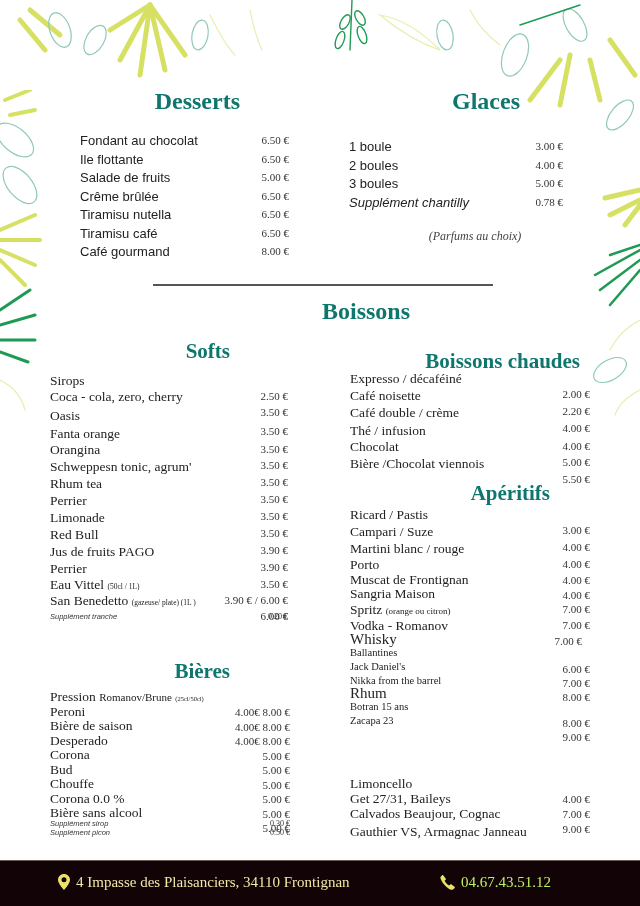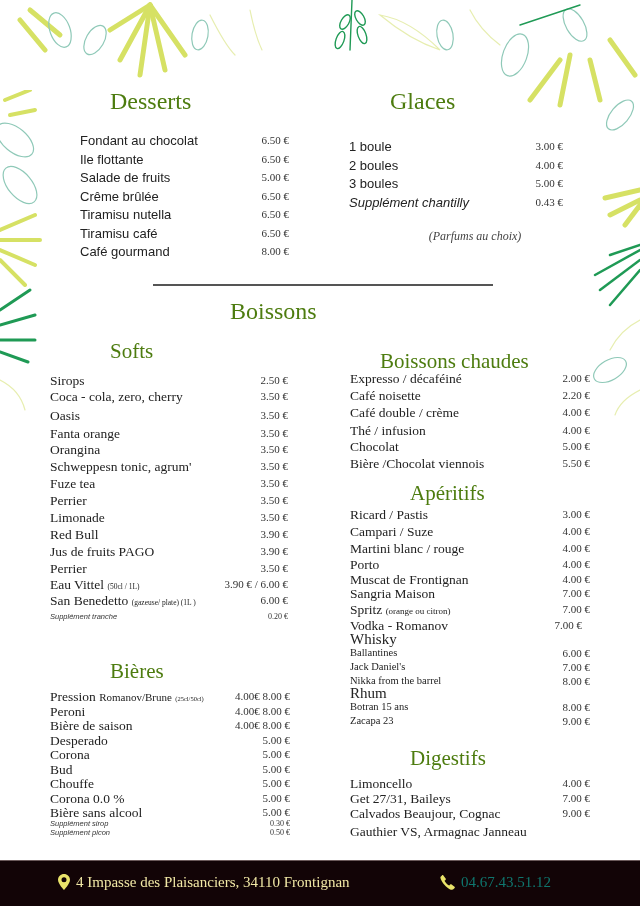--- a/index.html
+++ b/index.html
@@ -2,53 +2,53 @@
 <html><head>
 <meta charset="utf-8">
 <style>
   * { box-sizing: border-box; margin: 0; padding: 0; }
   html, body { width: 640px; height: 906px; overflow: hidden; background: #ffffff; }
   body { position: relative; font-family: "Liberation Serif", serif; color: #2a2a2a; }
 
   .deco { position: absolute; pointer-events: none; }
   .page { position: absolute; left: 0; top: 0; width: 640px; height: 860px; }
 
-  .h-title { position: absolute; font-family: "Liberation Serif", serif; font-weight: normal; color: #4d7c0f; text-align: left; }
+  .h-title { position: absolute; font-family: "Liberation Serif", serif; font-weight: bold; color: #0f766e; text-align: right; }
   .h-desserts { left: 110px; top: 88px; width: 130px; font-size: 24px; }
   .h-glaces { left: 390px; top: 88px; width: 130px; font-size: 24px; }
   .h-boissons { left: 230px; top: 298px; width: 180px; font-size: 24px; }
   .h-sub { font-size: 21px; }
 
   .list { position: absolute; }
   .row { position: relative; white-space: nowrap; }
   .row .name { position: absolute; left: 0; }
   .row .price { position: absolute; right: 0; font-family: "Liberation Serif", serif; font-size: 11px; color: #333; }
 
   
   .sans .row { height: 18.5px; }
   .sans .name { font-family: "Liberation Sans", sans-serif; font-size: 13px; color: #222; top: 0; }
   .sans .price { top: 1px; }
   .sans .italic { font-style: italic; }
 
   
   .serif .row { height: 15.5px; }
   .serif .name { font-size: 13.5px; color: #222; top: -1px; }
-  .serif .price { top: 0px; font-size: 11px; }
+  .serif .price { top: 16px; font-size: 11px; }
   .serif .note { font-size: 7.5px; }
   .serif .small-italic { font-family: "Liberation Sans", sans-serif; font-style: italic; font-size: 7.5px; top: 2px; color: #333; }
   .serif .small-price { font-size: 8px; top: 2px; }
   .serif .sub-head { font-size: 15px; top: -3px; }
   .serif .sub-item { font-size: 10.5px; top: 0px; }
 
   .parfums { position: absolute; left: 395px; top: 229px; width: 160px; text-align: center; font-style: italic; font-size: 12px; color: #444; }
   .divider { position: absolute; left: 153px; top: 284px; width: 340px; height: 1.5px; background: #555; }
 
   .footer { position: absolute; left: 0; top: 860px; width: 640px; height: 46px; background: #120406; border-top: 1px solid #6b5a5a; }
   .footer .addr { position: absolute; left: 58px; top: 13px; font-size: 15px; color: #f2e9a6; white-space: nowrap; }
-  .footer .phone { position: absolute; left: 440px; top: 13px; font-size: 15px; color: #0f766e; white-space: nowrap; }
+  .footer .phone { position: absolute; left: 440px; top: 13px; font-size: 15px; color: #bef264; white-space: nowrap; }
   .footer svg { vertical-align: -3px; margin-right: 6px; }
 </style>
 </head>
 <body>
 
 <svg class="deco" width="640" height="110" viewBox="0 0 640 110" style="left:0;top:0;">
   <g fill="none" stroke-linecap="round">
     <g stroke="#cfdc4a" stroke-width="5" opacity="0.85">
       <path d="M150 5 L120 60"></path>
         <path d="M150 5 L140 75"></path>
@@ -180,21 +180,21 @@
     <div class="row">
         <span class="name">2 boules</span>
         <span class="price">4.00 €</span>
       </div>
     <div class="row">
         <span class="name">3 boules</span>
         <span class="price">5.00 €</span>
       </div>
     <div class="row">
         <span class="name italic">Supplément chantilly</span>
-        <span class="price">0.43 €</span>
+        <span class="price">0.78 €</span>
       </div>
   </div>
   <div class="parfums">(Parfums au choix)</div>
 
   <div class="divider"></div>
 
   <h2 class="h-title h-boissons">Boissons</h2>
 
   <h3 class="h-title h-sub" style="left:110px;top:339px;width:120px;">Softs</h3>
   <div class="list serif" style="left:50px;top:374px;width:238px;">
@@ -216,21 +216,21 @@
       </div>
     <div class="row" style="height:17px;">
         <span class="name">Orangina</span>
         <span class="price">3.50 €</span>
       </div>
     <div class="row" style="height:17px;">
         <span class="name">Schweppesn tonic, agrum'</span>
         <span class="price">3.50 €</span>
       </div>
     <div class="row" style="height:17px;">
-        <span class="name">Fuze tea</span>
+        <span class="name">Rhum tea</span>
         <span class="price">3.50 €</span>
       </div>
     <div class="row" style="height:17px;">
         <span class="name">Perrier</span>
         <span class="price">3.50 €</span>
       </div>
     <div class="row" style="height:17px;">
         <span class="name">Limonade</span>
         <span class="price">3.50 €</span>
       </div>
@@ -393,21 +393,20 @@
     <div class="row" style="height:14px;">
         <span class="name sub-item">Botran 15 ans</span>
         <span class="price">8.00 €</span>
       </div>
     <div class="row" style="height:14px;">
         <span class="name sub-item">Zacapa 23</span>
         <span class="price">9.00 €</span>
       </div>
   </div>
 
-  <h3 class="h-title h-sub" style="left:410px;top:746px;width:140px;">Digestifs</h3>
   <div class="list serif" style="left:350px;top:777px;width:240px;">
     <div class="row" style="height:15px;">
         <span class="name">Limoncello</span>
         <span class="price">4.00 €</span>
       </div>
     <div class="row" style="height:15px;">
         <span class="name">Get 27/31, Baileys</span>
         <span class="price">7.00 €</span>
       </div>
     <div class="row" style="height:18px;">

